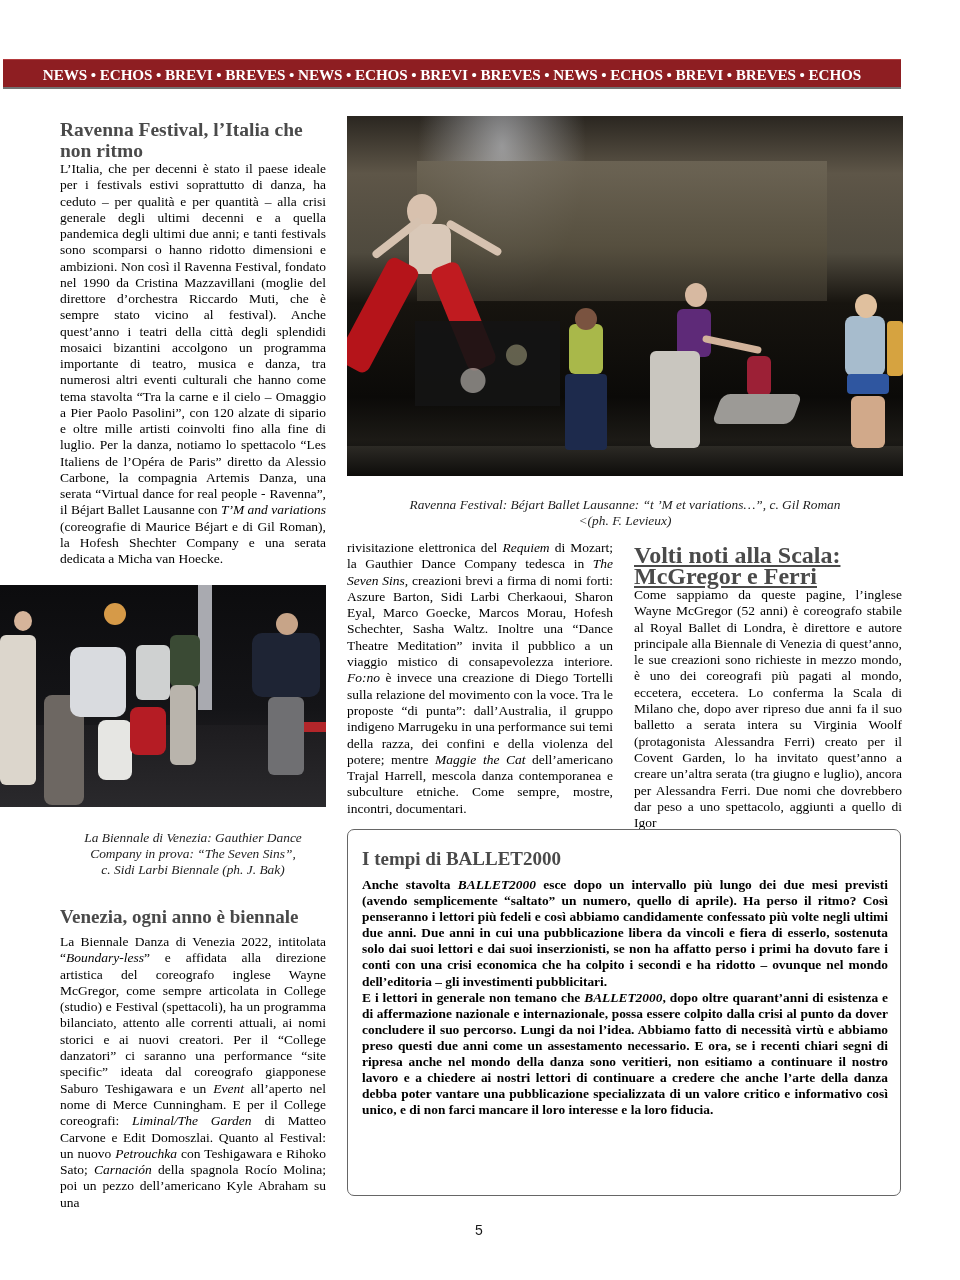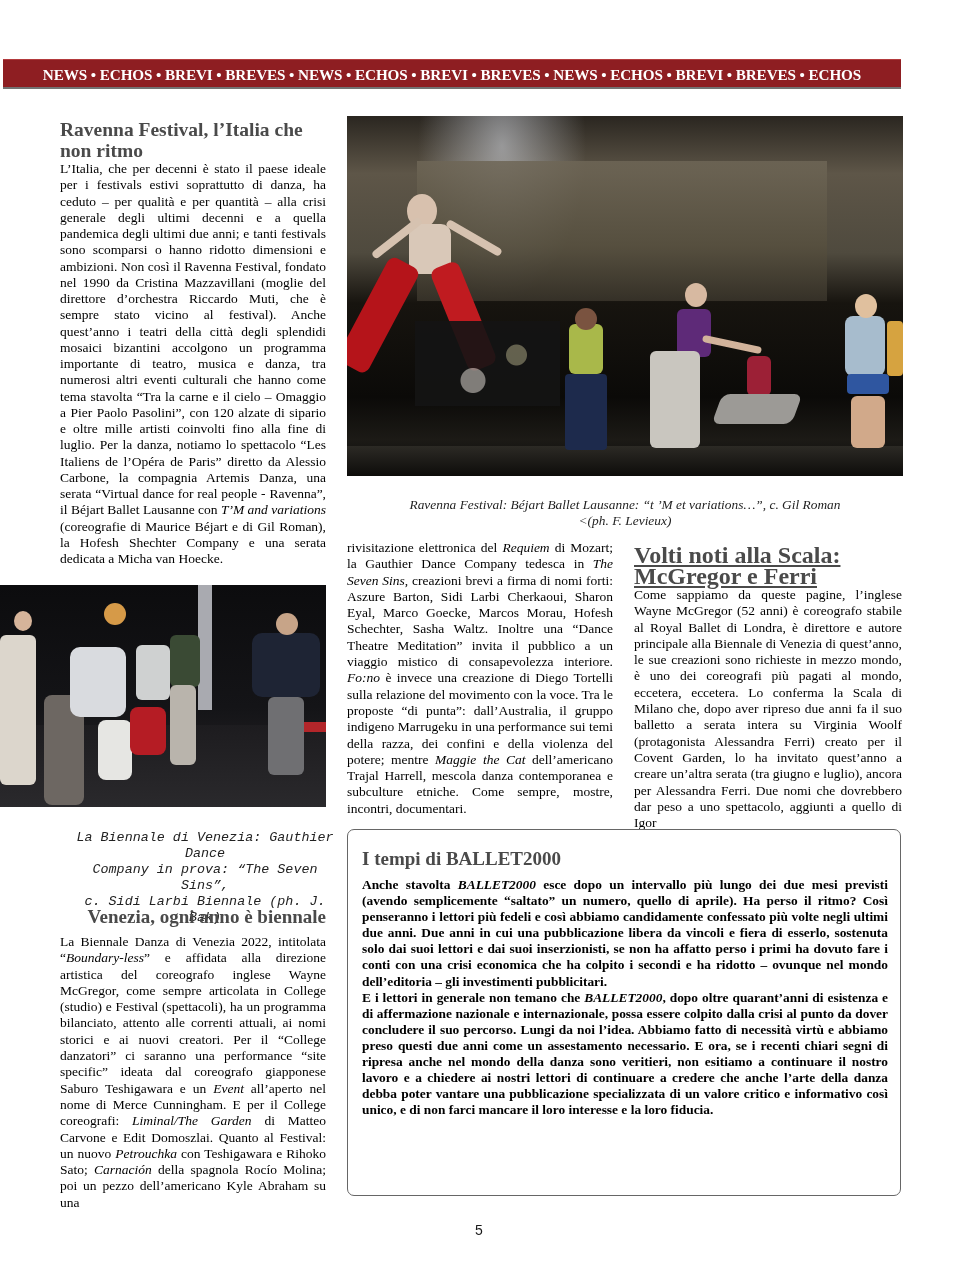--- a/index.html
+++ b/index.html
@@ -130,28 +130,28 @@
   <div style="position:absolute;left:136px;top:60px;width:34px;height:55px;background:#cfd1d1;border-radius:6px;"></div>
   <div style="position:absolute;left:170px;top:50px;width:30px;height:52px;background:#3a4a34;border-radius:6px;"></div>
   <div style="position:absolute;left:170px;top:100px;width:26px;height:80px;background:#b9b4ac;border-radius:6px;"></div>
 
   <div style="position:absolute;left:252px;top:48px;width:68px;height:64px;background:#1e2434;border-radius:10px;"></div>
   <div style="position:absolute;left:268px;top:112px;width:36px;height:78px;background:#6f6f72;border-radius:6px;"></div>
   <div style="position:absolute;left:276px;top:28px;width:22px;height:22px;background:#c7a488;border-radius:50%;"></div>
   <div style="position:absolute;left:304px;top:137px;width:22px;height:10px;background:#b3262a;"></div>
 </div>
 
-<div class="caption" style="position:absolute; left:72px; top:830px; width:266px;font-family:Liberation Mono, monospace;">
+<div class="caption" style="position:absolute; left:60px; top:830px; width:266px;">
   <div>La Biennale di Venezia: Gauthier Dance</div>
   <div>Company in prova: “The Seven Sins”,</div>
   <div>c. Sidi Larbi Biennale (ph. J. Bak)</div>
 </div>
 
 <div class="col" style="left:60px; top:906px; width:266px;">
-  <div class="headline" style="text-align:right; font-size:19px; line-height:22px; margin-bottom:6px;">Venezia, ogni anno è biennale</div>
+  <div class="headline" style="text-align:left; font-size:19px; line-height:22px; margin-bottom:6px;">Venezia, ogni anno è biennale</div>
   <div class="body-text" id="venezia-body" style="font-size:13.5px; line-height:16.3px;"><span>La Biennale Danza di Venezia 2022, intitolata “</span><i>Boundary-less</i><span>” e affidata alla direzione artistica del coreografo inglese Wayne McGregor, come sempre articolata in College (studio) e Festival (spettacoli), ha un programma bilanciato, attento alle correnti attuali, ai nomi storici e ai nuovi creatori. Per il “College danzatori” ci saranno una performance “site specific” ideata dal coreografo giapponese Saburo Teshigawara e un </span><i>Event</i><span> all’aperto nel nome di Merce Cunningham. E per il College coreografi: </span><i>Liminal/The Garden</i><span> di Matteo Carvone e Edit Domoszlai. Quanto al Festival: un nuovo </span><i>Petrouchka</i><span> con Teshigawara e Rihoko Sato; </span><i>Carnación</i><span>  della spagnola Rocío Molina; poi un pezzo dell’americano Kyle Abraham su una </span></div>
 </div>
 
 <div class="box">
   <div class="headline">I tempi di BALLET2000</div>
   <div class="body-text" id="editorial-body">
       <p><span>Anche stavolta </span><i>BALLET2000</i><span> esce dopo un intervallo più lungo dei due mesi previsti (avendo semplicemente “saltato” un numero, quello di aprile). Ha perso il ritmo? Così penseranno i lettori più fedeli e così abbiamo candidamente confessato più volte negli ultimi due anni. Due anni in cui una pubblicazione libera da vincoli e fiera di esserlo, sostenuta solo dai suoi lettori e dai suoi inserzionisti, se non ha affatto perso i primi ha dovuto fare i conti con una crisi economica che ha colpito i secondi e ha ridotto – ovunque nel mondo dell’editoria – gli investimenti pubblicitari.</span></p>
       <p><span>E i lettori in generale non temano che </span><i>BALLET2000</i><span>, dopo oltre quarant’anni di esistenza e di affermazione nazionale e internazionale, possa essere colpito dalla crisi al punto da dover concludere il suo percorso. Lungi da noi l’idea. Abbiamo fatto di necessità virtù e abbiamo preso questi due anni come un assestamento necessario. E ora, se i recenti chiari segni di ripresa anche nel mondo della danza sono veritieri, non esitiamo a continuare il nostro lavoro e a chiedere ai nostri lettori di continuare a credere che anche l’arte della danza debba poter vantare una pubblicazione specializzata di un valore critico e informativo così unico, e di non farci mancare il loro interesse e la loro fiducia.</span></p>
     </div>
 </div>

